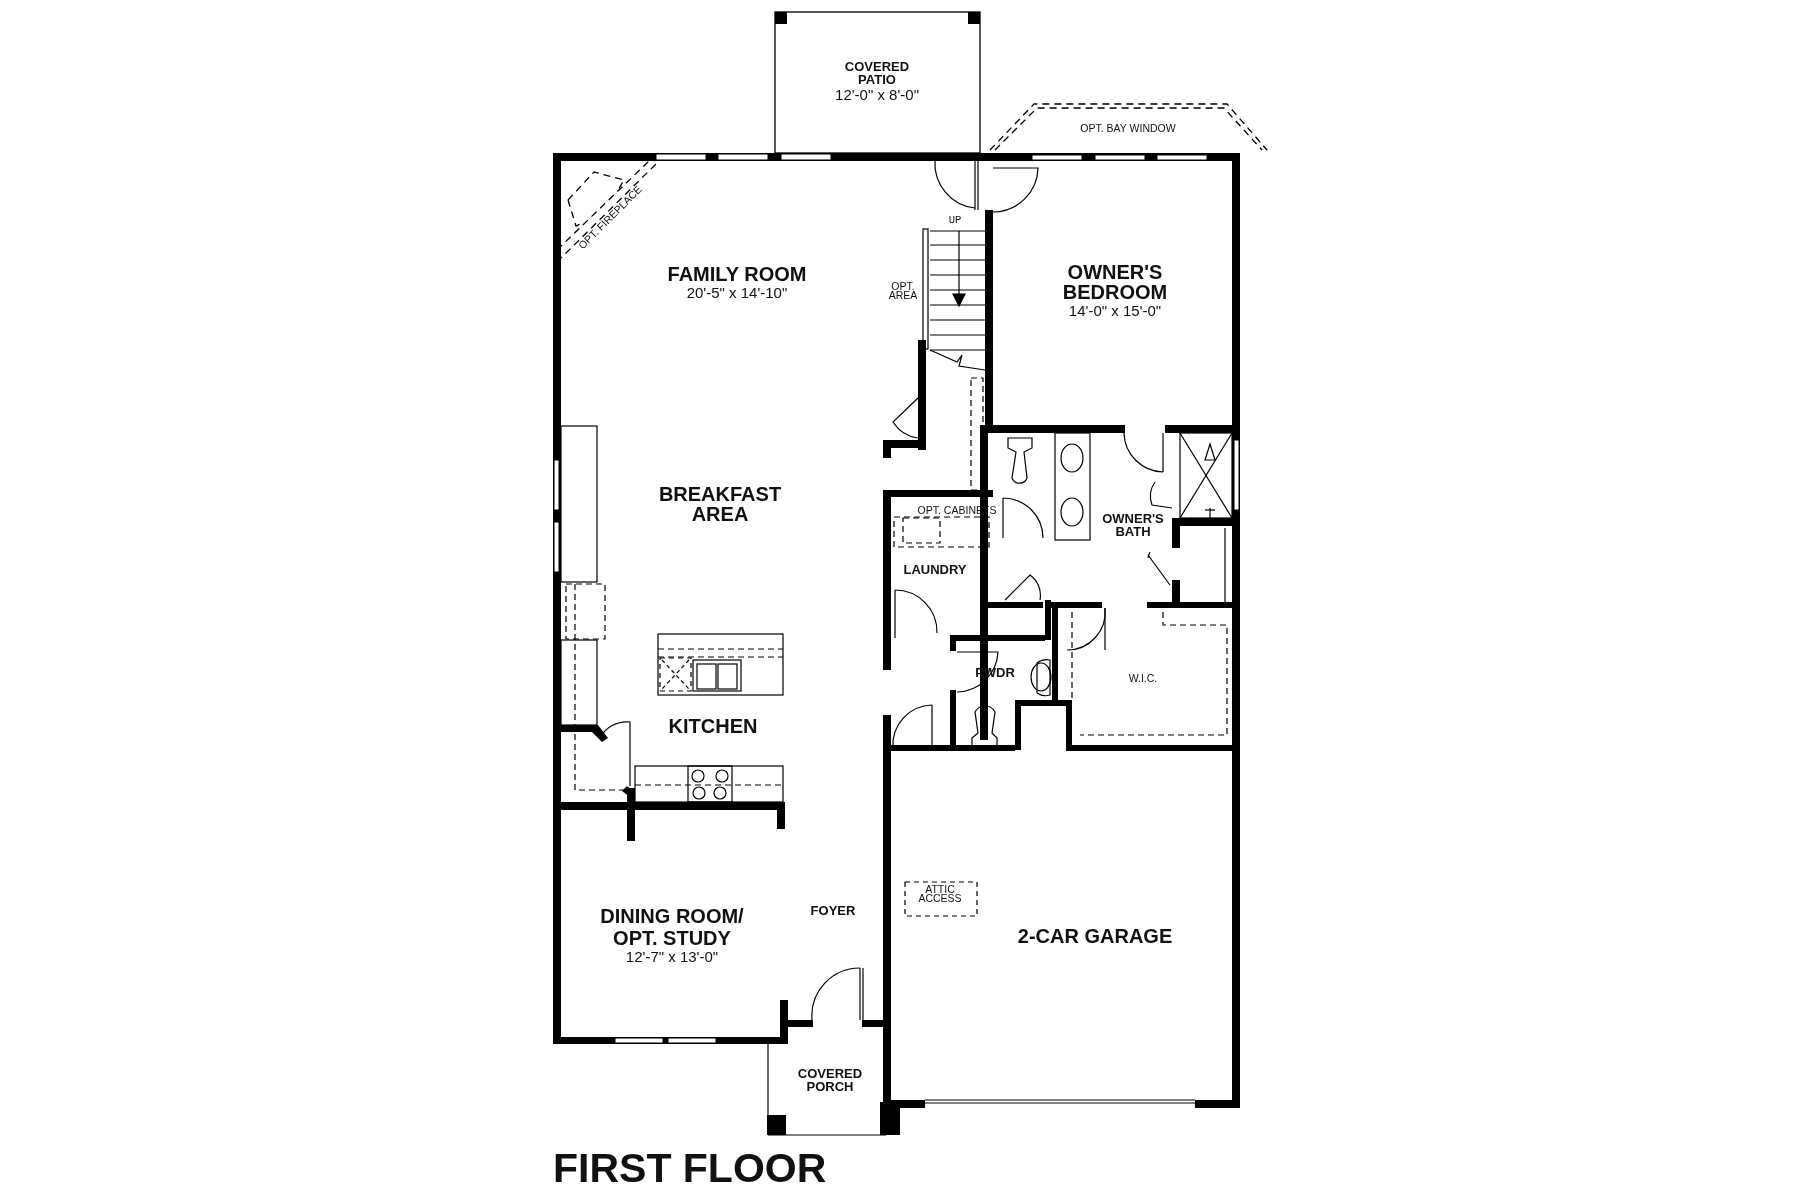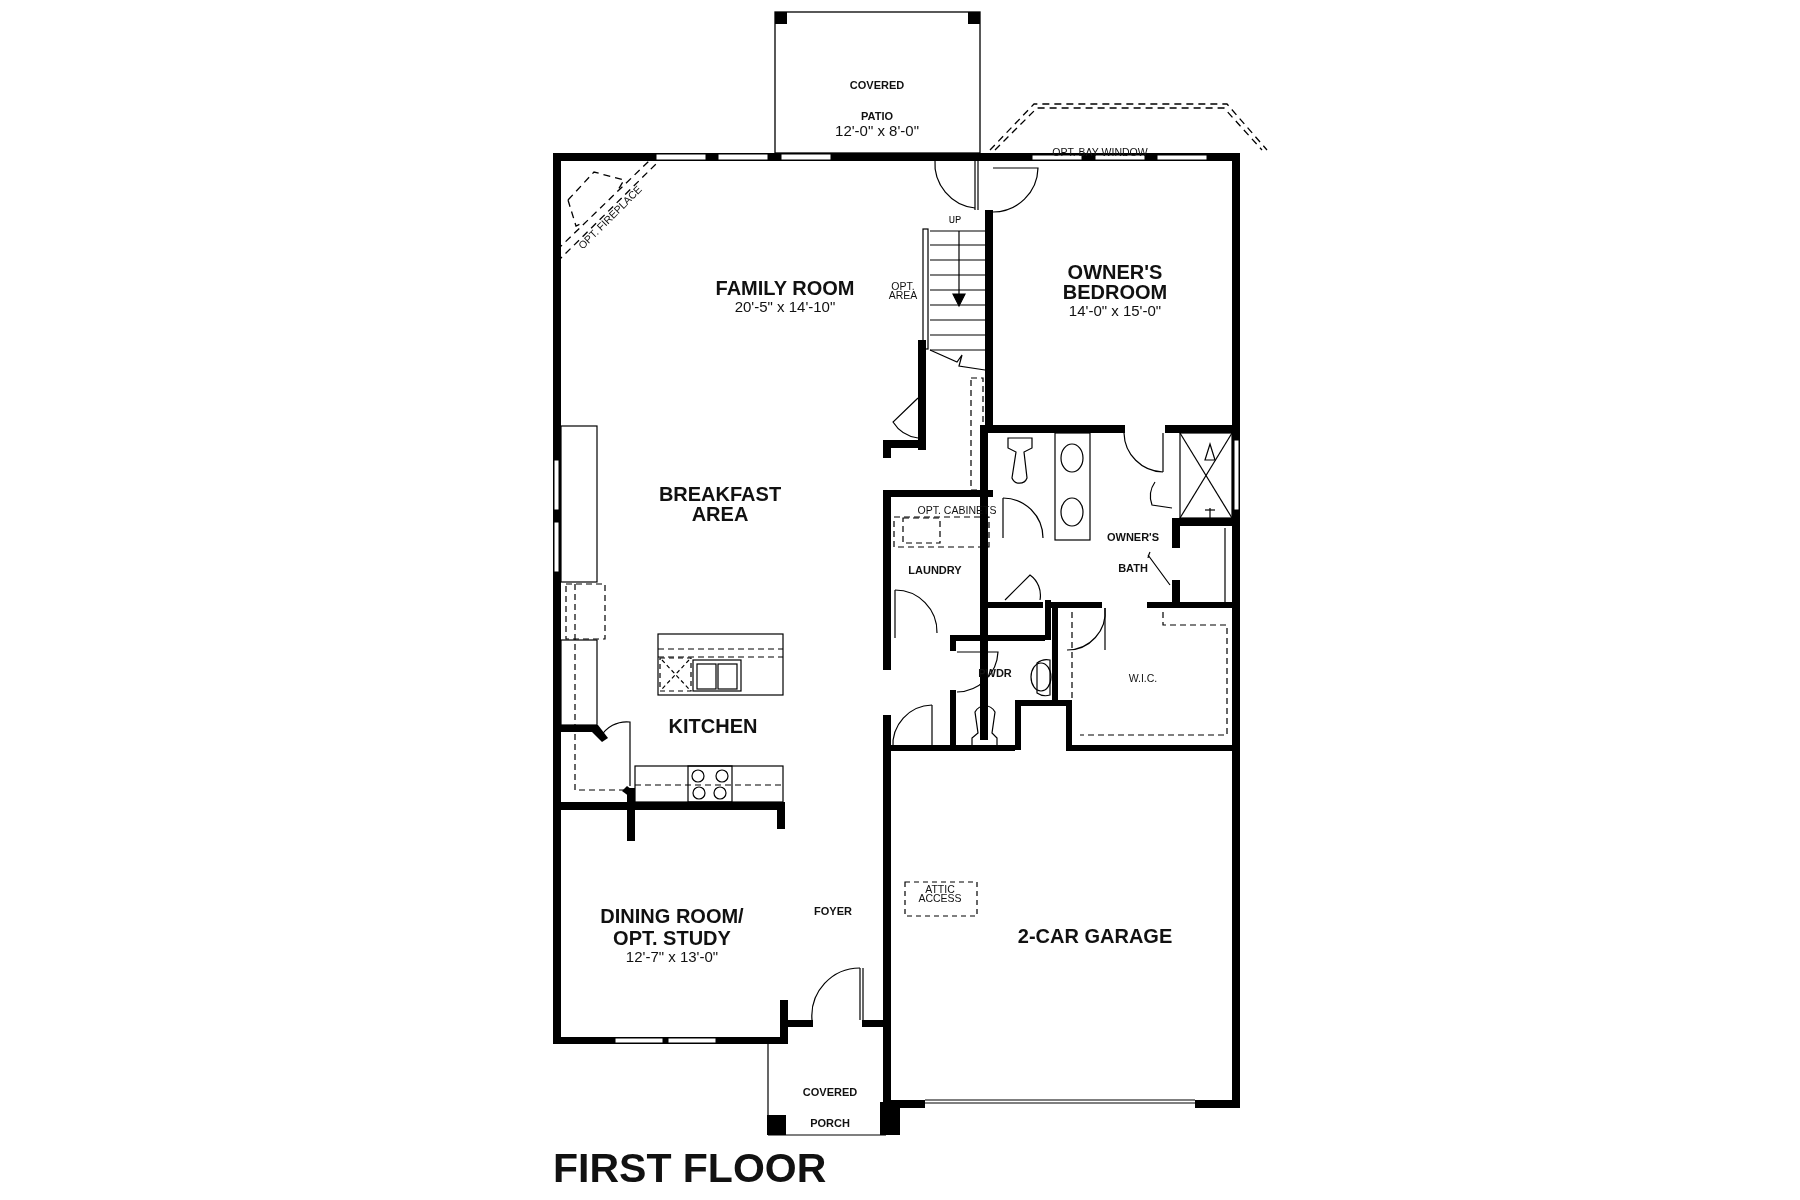--- a/index.html
+++ b/index.html
@@ -1,20 +1,20 @@
 <!DOCTYPE html>
 <html><head>
 <meta charset="utf-8">
 <style>
   html, body { margin:0; padding:0; background:#ffffff; }
   body { width:1800px; height:1200px; position:relative; overflow:hidden; font-family:"Liberation Sans", sans-serif; }
   #plan { position:absolute; left:0; top:0; }
   .lbl { position:absolute; text-align:center; color:#111; font-family:"Liberation Sans", sans-serif; line-height:1.0; transform:translateX(-50%); white-space:nowrap; }
   .room-name { font-weight:bold; font-size:20px; }
-  .room-name-sm { font-weight:bold; font-size:11px;margin-top:20px; }
+  .room-name-sm { font-weight:bold; font-size:13px; }
   .room-dim { font-size:15px; display:block; margin-top:1px; }
   .note { font-size:10.5px; font-weight:normal; }
   .title { position:absolute; left:553px; top:1145px; font-weight:bold; font-size:41px; color:#111; }
 </style>
 </head>
 <body>
 
 <svg id="plan" width="1800" height="1200" viewBox="0 0 1800 1200" xmlns="http://www.w3.org/2000/svg">
   <g fill="none" stroke="#000" stroke-width="1.3">
 
@@ -238,25 +238,25 @@
     </g>
   </g>
 </svg>
 
 <div class="lbl" style="left:877px; top:60px;">
   <span class="room-name-sm" style="display:block">COVERED</span>
   <span class="room-name-sm" style="display:block">PATIO</span>
   <span class="room-dim">12'-0" x 8'-0"</span>
 </div>
 
-<div class="lbl note" style="left:1100px; top:123px;margin-top:24px;">OPT. BAY WINDOW</div>
+<div class="lbl note" style="left:1128px; top:123px;">OPT. BAY WINDOW</div>
 
 <div class="lbl note" style="left:610px; top:212px; transform:translateX(-50%) rotate(-45deg);">OPT. FIREPLACE</div>
 
-<div class="lbl" style="left:737px; top:278px;margin-left:48px;">
+<div class="lbl" style="left:737px; top:264px;">
   <span class="room-name" style="display:block">FAMILY ROOM</span>
   <span class="room-dim">20'-5" x 14'-10"</span>
 </div>
 
 <div class="lbl note" style="left:955px; top:215px;font-family:Liberation Mono, monospace;">UP</div>
 <div class="lbl note" style="left:903px; top:282px; line-height:0.85;">
   <span style="display:block">OPT.</span>
   <span style="display:block">AREA</span>
 </div>
 

